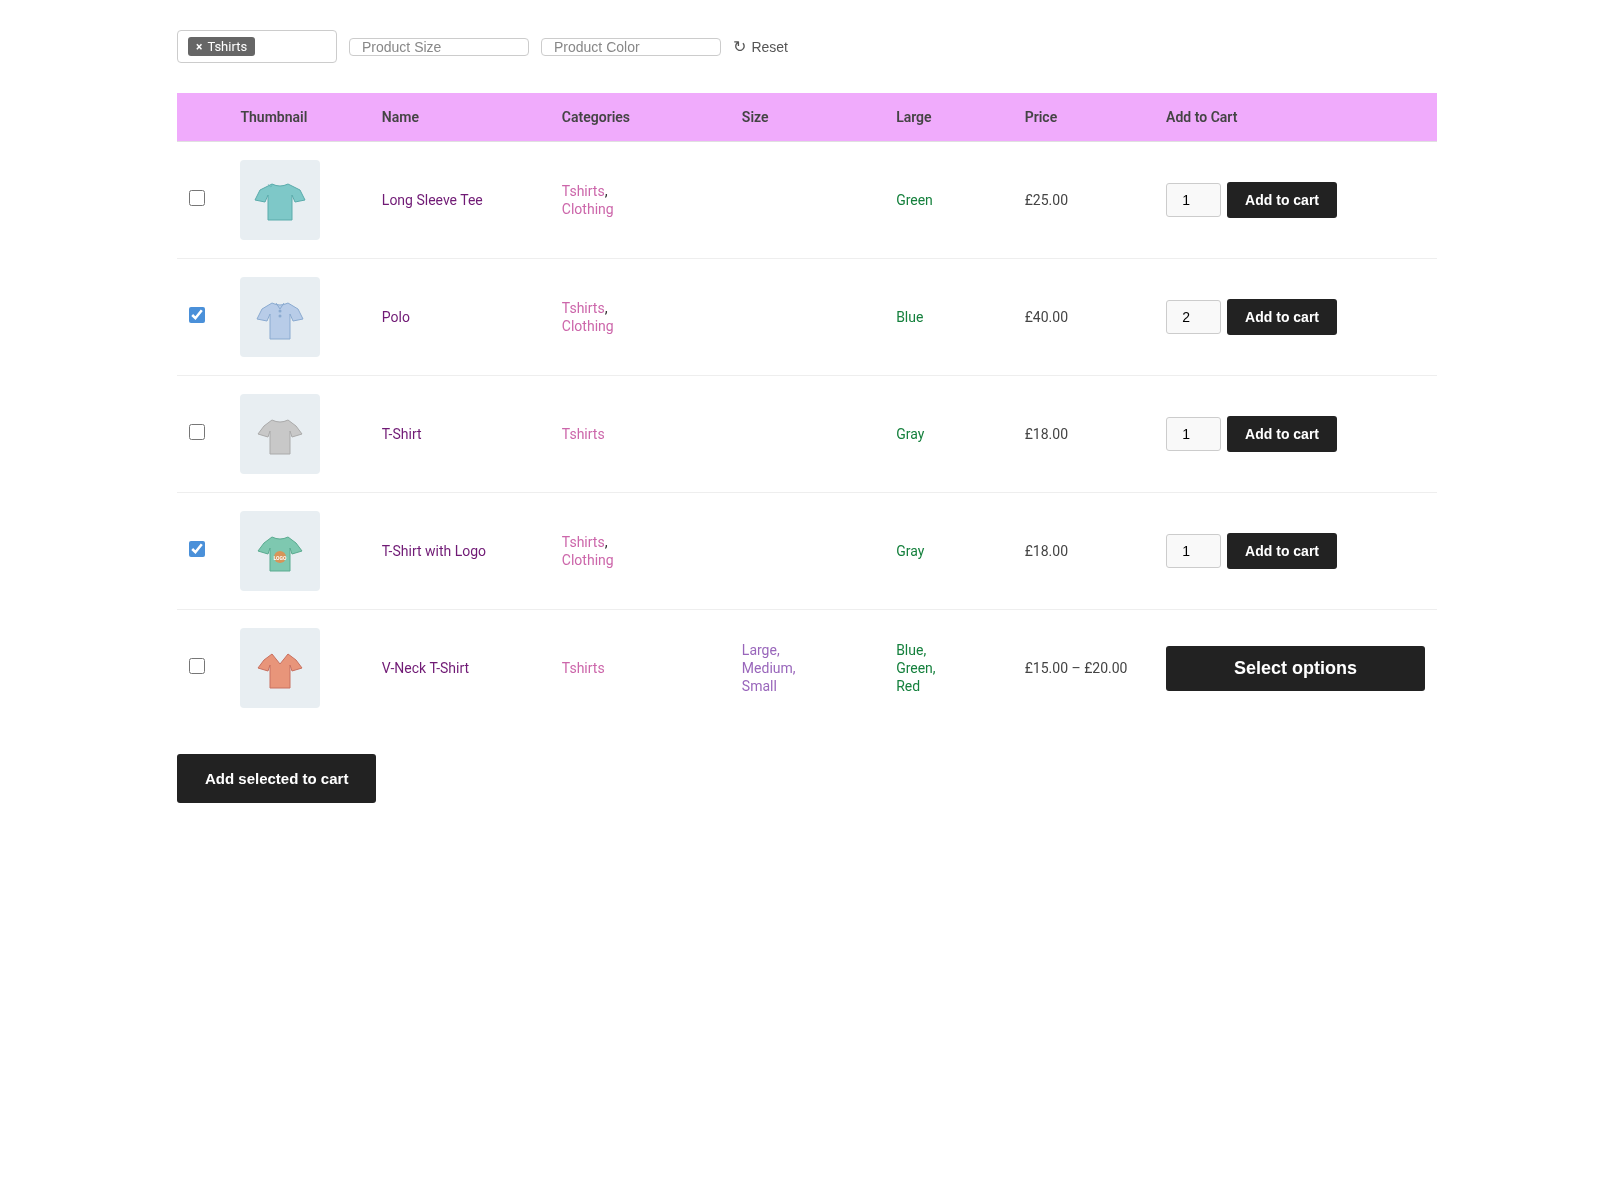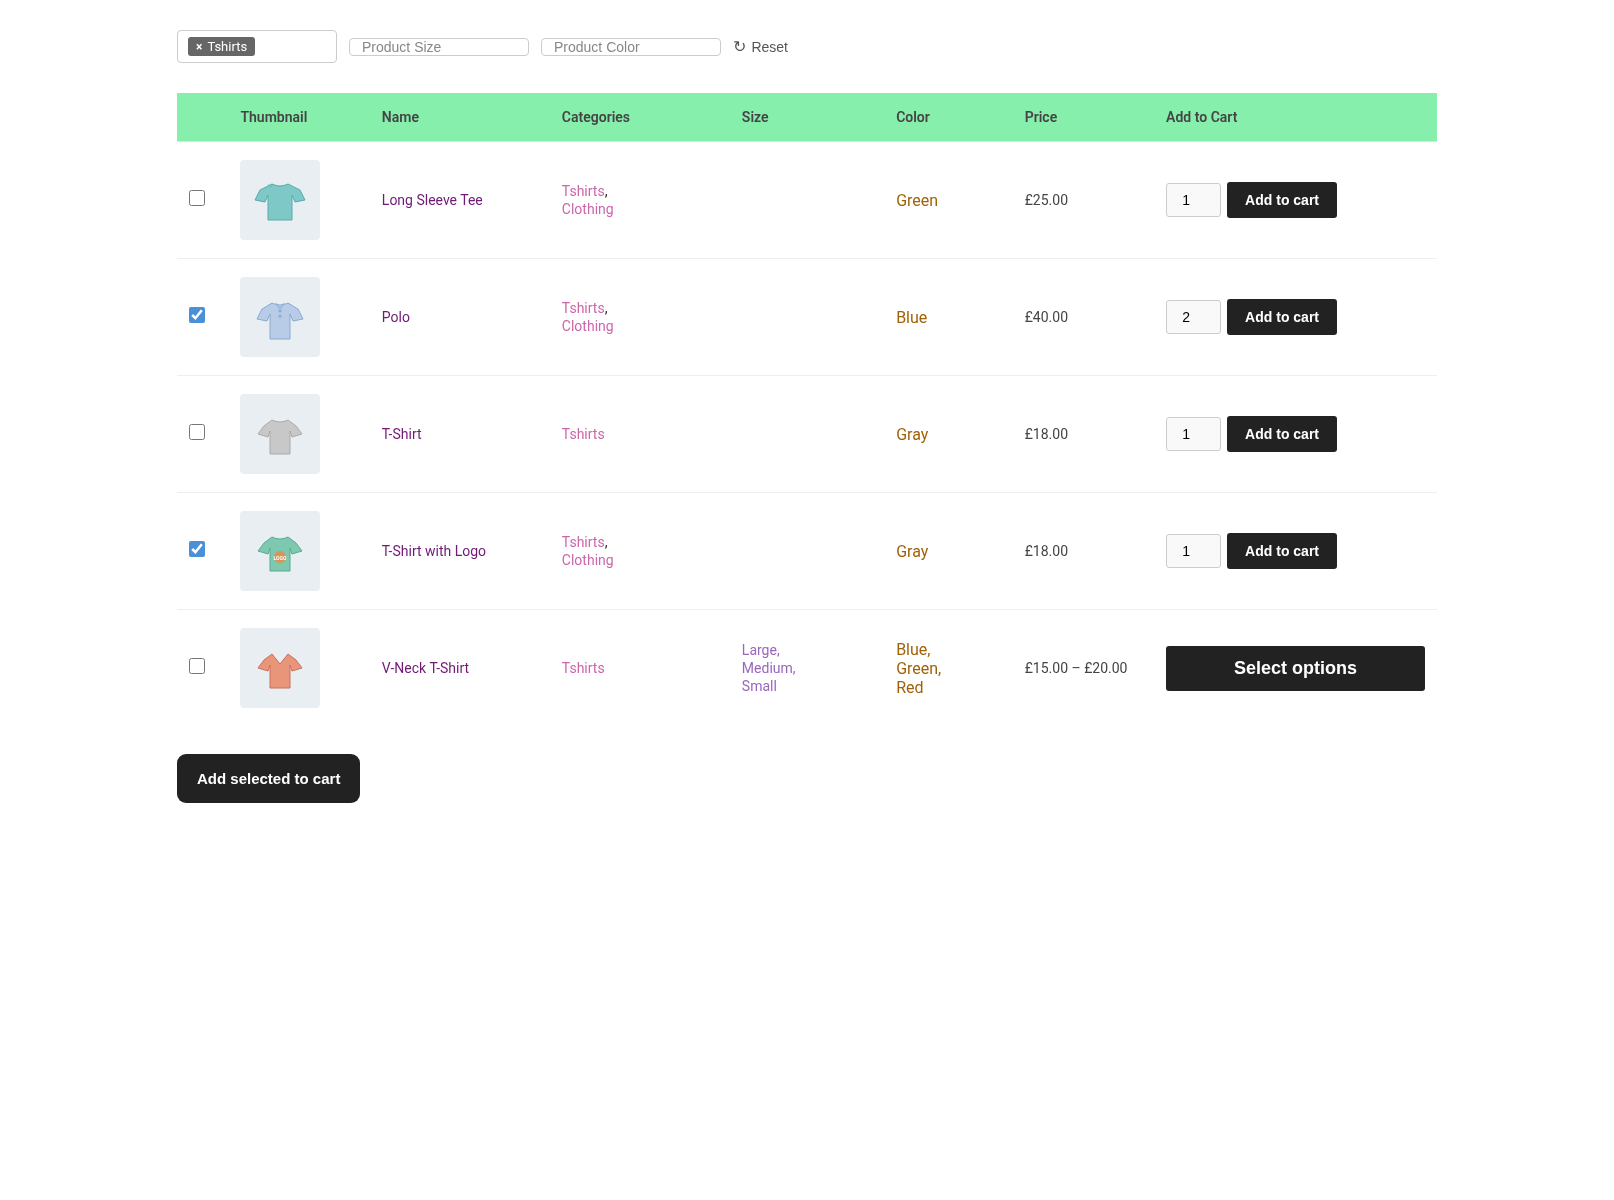--- a/index.html
+++ b/index.html
@@ -72,21 +72,21 @@
       display: inline-block;
     }
     
     .product-table {
       width: 100%;
       border-collapse: collapse;
       background: #f8f8f8;
       border-radius: 4px;
     }
     .product-table thead tr {
-      background: #86efac;
+      background: #f0abfc;
     }
     .product-table th {
       padding: 16px 12px;
       text-align: left;
       font-weight: 600;
       color: #444;
       font-size: 14px;
       border-bottom: 1px solid #e0e0e0;
     }
     .product-table td {
@@ -120,22 +120,22 @@
     .thumbnail-box svg {
       width: 60px;
       height: 60px;
     }
     .category-link {
       color: #cc66aa;
       text-decoration: none;
       font-size: 14px;
     }
     .color-text {
-      color: #a16207;
-      font-size: 16px;
+      color: #15803d;
+      font-size: 14px;
     }
     .size-text {
       color: #9966bb;
       font-size: 14px;
       margin-top: 39px;
     }
     .price-text {
       color: #444;
       font-size: 14px;
     }
@@ -187,22 +187,22 @@
       height: 16px;
       cursor: pointer;
       accent-color: #4a90d9;
     }
     
     .add-selected-btn {
       margin-top: 28px;
       background: #222;
       color: #fff;
       border: none;
-      border-radius: 9px;
-      padding: 16px 20px;
+      border-radius: 3px;
+      padding: 16px 28px;
       font-size: 15px;
       font-weight: 600;
       cursor: pointer;
     }
   </style>
 </head>
 <body>
 
 <div class="page-wrapper">
 
@@ -226,21 +226,21 @@
   </div>
 
   <table class="product-table">
     <thead>
       <tr>
         <th class="col-checkbox"></th>
         <th class="col-thumbnail">Thumbnail</th>
         <th class="col-name">Name</th>
         <th class="col-categories">Categories</th>
         <th class="col-size">Size</th>
-        <th class="col-color">Color</th>
+        <th class="col-color">Large</th>
         <th class="col-price">Price</th>
         <th class="col-addtocart">Add to Cart</th>
       </tr>
     </thead>
     <tbody id="product-tbody">
 
     <tr>
           <td class="col-checkbox"><input type="checkbox" class="row-checkbox" style=""></td>
           <td class="col-thumbnail">
             <div class="thumbnail-box">

